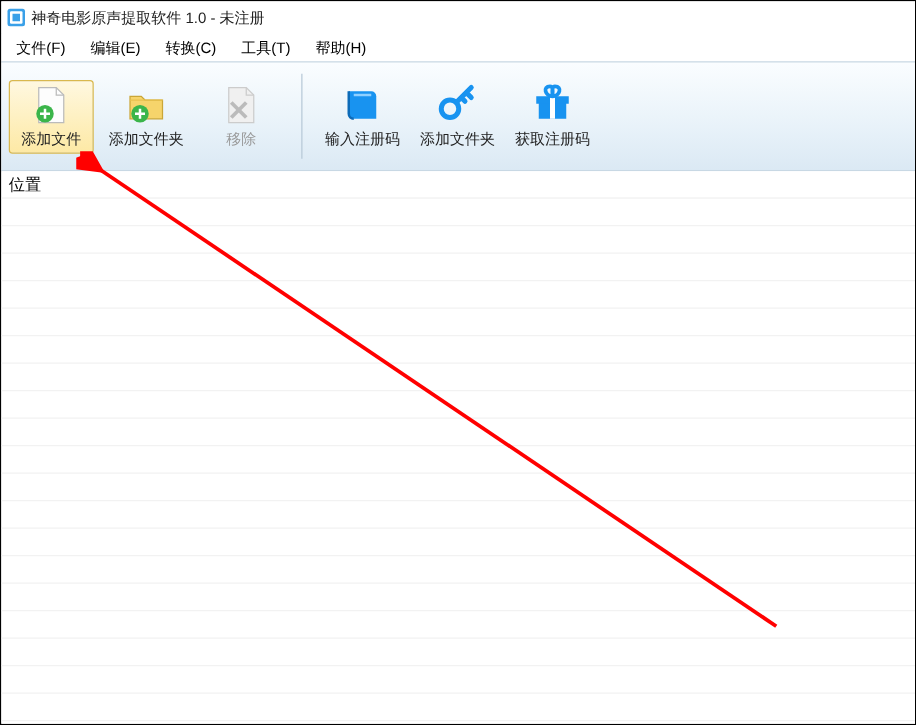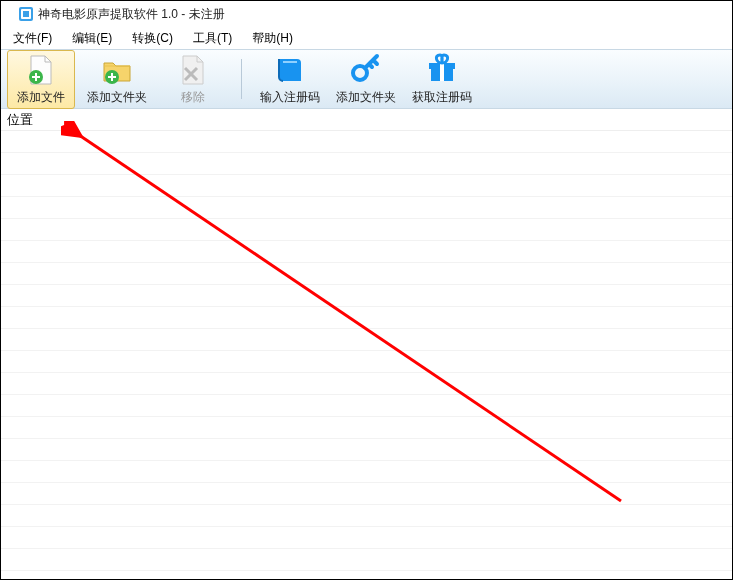--- a/index.html
+++ b/index.html
@@ -11,21 +11,21 @@
     height: 580px;
     overflow: hidden;
     position: relative;
     border: 1px solid #000;
   }
   .titlebar {
     height: 26px;
     background: #fff;
     display: flex;
     align-items: center;
-    padding-left: 17px;
+    padding-left: 4px;
     font-size: 12px;
     color: #222;
   }
   .titlebar .app-icon {
     width: 16px; height: 16px;
     margin-right: 4px;
     display: inline-flex;
     align-items: center;
     justify-content: center;
   }
@@ -35,21 +35,21 @@
     align-items: center;
     padding-left: 2px;
     font-size: 12px;
     background: #fff;
   }
   .menubar .menu-item {
     padding: 2px 10px;
     cursor: default;
   }
   .toolbar {
-    height: 60px;
+    height: 88px;
     background: linear-gradient(#fafdff, #e8f2f9 60%, #dbe9f4);
     border-top: 1px solid #c8d8e4;
     border-bottom: 1px solid #c8d8e4;
     display: flex;
     align-items: stretch;
     padding: 3px 6px;
   }
   .tgroup {
     display: flex;
     gap: 8px;

